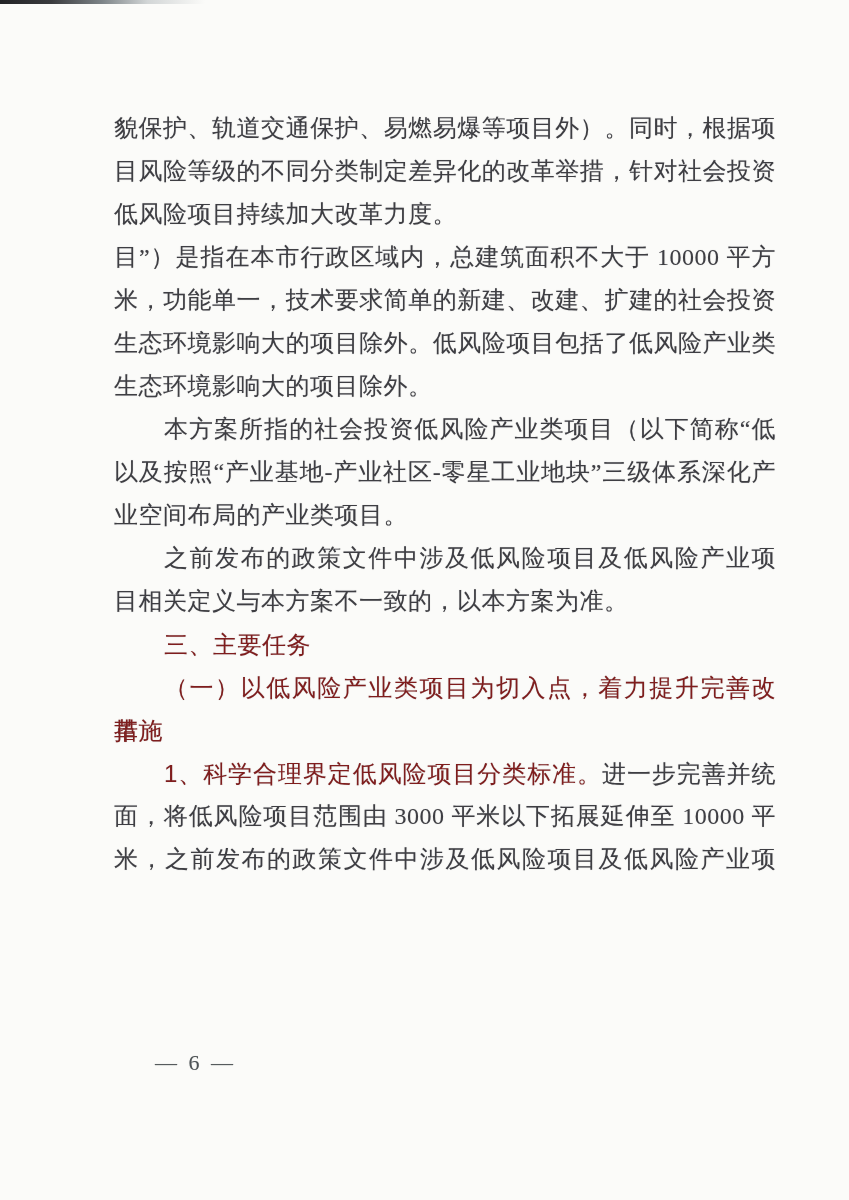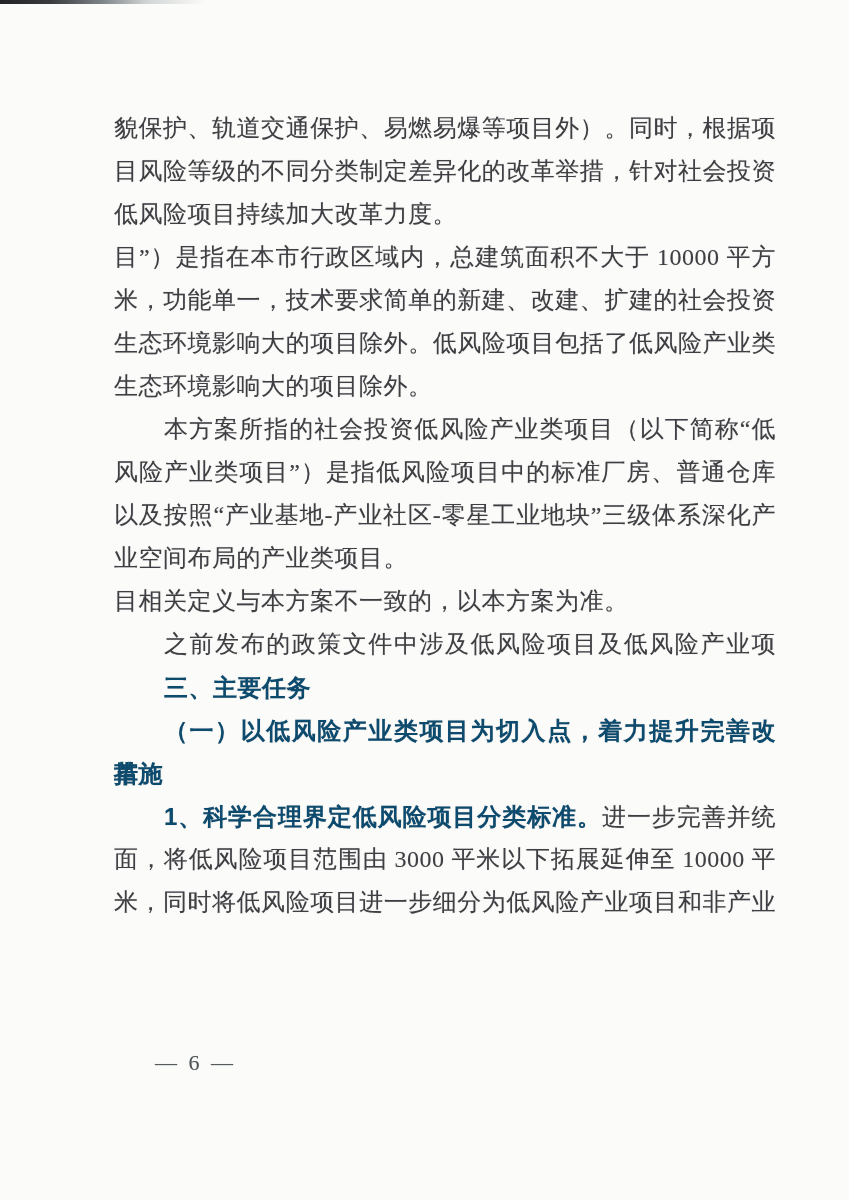--- a/index.html
+++ b/index.html
@@ -49,22 +49,22 @@
   }
   .short {
     text-align: right;
     text-align-last: left;
   }
   .ind {
     text-indent: 50px;
   }
   .bold {
     font-family: "Liberation Sans", "DejaVu Sans", sans-serif;
-    font-weight: 700;
-    color: #0c4a6e;
+    font-weight: 400;
+    color: #7f1d1d;
   }
   .pagenum {
     position: absolute;
     left: 155px;
     top: 1049px;
     height: 28px;
     line-height: 28px;
     font-size: 22px;
     letter-spacing: 3px;
     color: #4e5356;
@@ -80,28 +80,27 @@
 
   <div class="content">
     <div class="line j">貌保护、轨道交通保护、易燃易爆等项目外）。同时，根据项</div>
     <div class="line j">目风险等级的不同分类制定差异化的改革举措，针对社会投资</div>
     <div class="line short">低风险项目持续加大改革力度。</div>
     <div class="line j">目”）是指在本市行政区域内，总建筑面积不大于 10000 平方</div>
     <div class="line j">米，功能单一，技术要求简单的新建、改建、扩建的社会投资</div>
     <div class="line j">生态环境影响大的项目除外。低风险项目包括了低风险产业类</div>
     <div class="line short">生态环境影响大的项目除外。</div>
     <div class="line j ind">本方案所指的社会投资低风险产业类项目（以下简称“低</div>
-    <div class="line j">风险产业类项目”）是指低风险项目中的标准厂房、普通仓库</div>
     <div class="line j">以及按照“产业基地-产业社区-零星工业地块”三级体系深化产</div>
     <div class="line short">业空间布局的产业类项目。</div>
+    <div class="line j ind">之前发布的政策文件中涉及低风险项目及低风险产业项</div>
     <div class="line short">目相关定义与本方案不一致的，以本方案为准。</div>
-    <div class="line j ind">之前发布的政策文件中涉及低风险项目及低风险产业项</div>
     <div class="line short ind bold">三、主要任务</div>
     <div class="line j ind bold">（一）以低风险产业类项目为切入点，着力提升完善改革</div>
     <div class="line short bold">措施</div>
     <div class="line j ind"><span class="bold">1、科学合理界定低风险项目分类标准。</span><span>进一步完善并统</span></div>
     <div class="line j">面，将低风险项目范围由 3000 平米以下拓展延伸至 10000 平</div>
-    <div class="line j">米，同时将低风险项目进一步细分为低风险产业项目和非产业</div>
+    <div class="line j">米，之前发布的政策文件中涉及低风险项目及低风险产业项</div>
   </div>
 
   <div class="pagenum">— 6 —</div>
 
 </div>
 
 </body></html>

